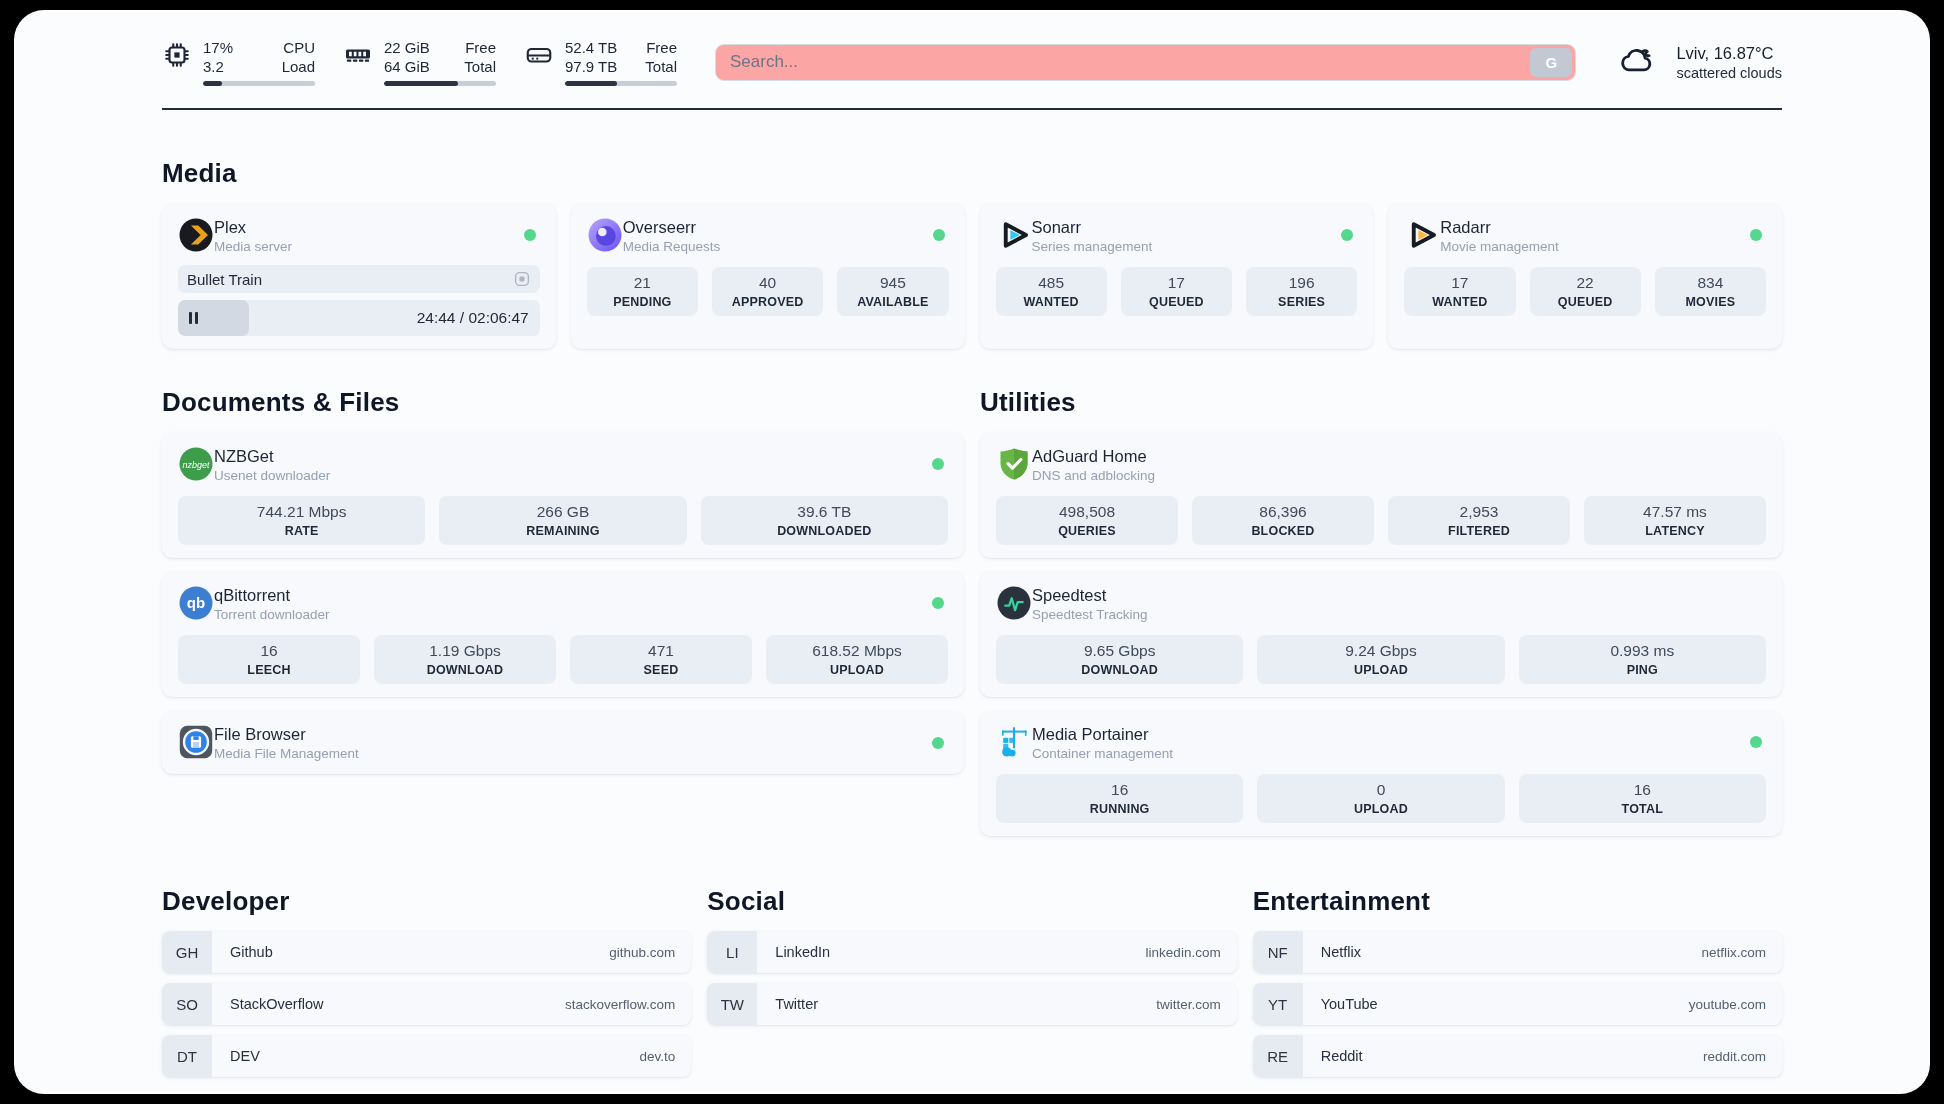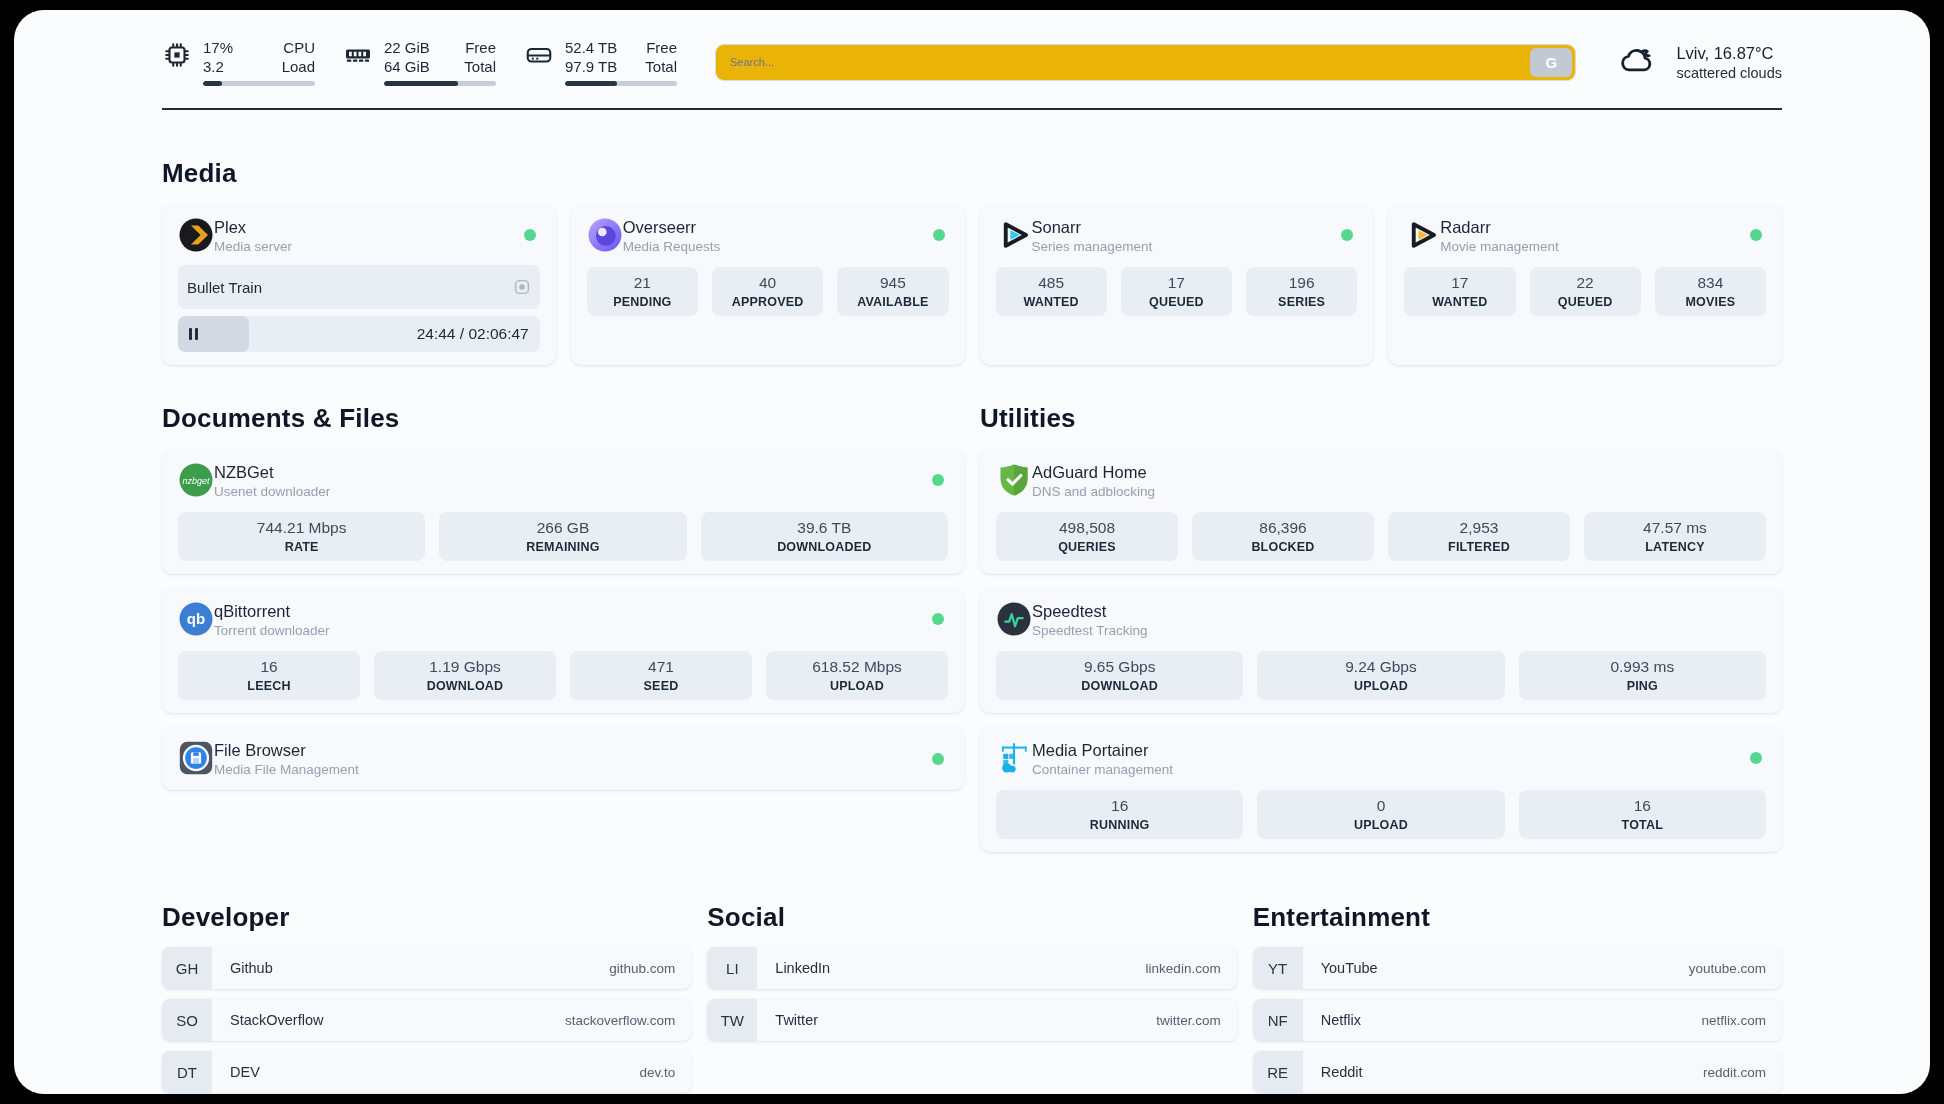--- a/index.html
+++ b/index.html
@@ -17,21 +17,21 @@
   .stat-body { width:112px; }
   .stat-cols { display:flex; justify-content:space-between; }
   .stat-col { display:flex; flex-direction:column; font-size:15px; line-height:19px;
     color:#1d2735; font-weight:500; }
   .stat-col.right { text-align:right; }
   .stat-track { margin-top:5px; height:5px; border-radius:3px; background:#c7ced8; overflow:hidden; }
   .stat-fill { height:100%; border-radius:3px; background:#2a3442; }
 
   .search-wrap { flex:1; margin:0 42px 0 38px; position:relative; }
   .search-input { width:100%; height:37px; border:1px solid #d7dde5; border-radius:9px;
-    background:#eab308; font-size:11px; color:#30394a; padding:0 56px 0 14px; outline:none;
+    background:#fca5a5; font-size:17px; color:#30394a; padding:0 56px 0 14px; outline:none;
     font-family:"Liberation Sans", sans-serif; }
   .search-input::placeholder { color:#6b7586; }
   .search-btn { position:absolute; right:4px; top:4px; bottom:4px; width:42px;
     background:#c2c9d3; border:none; border-radius:6px; color:#fff; font-size:15px;
     font-weight:bold; cursor:pointer; font-family:"Liberation Sans", sans-serif; }
 
   .weather { display:flex; align-items:center; gap:20px; }
   .weather svg { width:38px; height:38px; }
   .weather-l1 { font-size:16.5px; color:#17202e; font-weight:500; }
   .weather-l2 { font-size:14.5px; color:#232d3d; margin-top:2px; }
@@ -54,21 +54,21 @@
   .dot-center { top:50%; margin-top:-6px; }
 
   .statboxes { margin-top:13px; display:grid; gap:14px; }
   .cols-3 { grid-template-columns:repeat(3,1fr); }
   .cols-4 { grid-template-columns:repeat(4,1fr); }
   .statbox { background:#e9eef5; border-radius:8px; text-align:center; padding:7px 4px 7px; }
   .statbox .v { font-size:15.5px; color:#3f4a5a; }
   .statbox .l { font-size:12.5px; font-weight:700; color:#1e2836; margin-top:3px; letter-spacing:.2px; }
 
   
-  .media-row { margin-top:11px; height:44px; background:#e9eef5; border-radius:7px;
+  .media-row { margin-top:11px; height:28px; background:#e9eef5; border-radius:7px;
     display:flex; align-items:center; padding:8px 9px; }
   .media-title { font-size:15px; color:#202a3a; }
   .media-row .cast { margin-left:auto; width:18px; height:18px; opacity:.75; }
   .progress-row { margin-top:7px; height:36px; background:#e9eef5; border-radius:7px;
     position:relative; overflow:hidden; display:flex; align-items:center; }
   .progress-fill { position:absolute; left:0; top:0; bottom:0; background:#d3d9e3; border-radius:7px; }
   .pause { position:relative; display:flex; gap:3px; margin-left:11px; }
   .pause span { width:3px; height:12px; background:#222c3c; border-radius:1px; display:block; }
   .play-time { position:relative; margin-left:auto; margin-right:11px; font-size:15.5px; color:#1e2836; }
 
@@ -567,30 +567,30 @@
             <span class="link-name">Twitter</span>
             <span class="link-url">twitter.com</span>
           </div>
         </div>
       </div>
 
       <div>
         <div class="section-h">Entertainment</div>
         <div class="link-rows">
           <div class="link-row">
+            <span class="link-badge">NF</span>
+            <span class="link-name">Netflix</span>
+            <span class="link-url">netflix.com</span>
+          </div>
+          <div class="link-row">
             <span class="link-badge">YT</span>
             <span class="link-name">YouTube</span>
             <span class="link-url">youtube.com</span>
           </div>
           <div class="link-row">
-            <span class="link-badge">NF</span>
-            <span class="link-name">Netflix</span>
-            <span class="link-url">netflix.com</span>
-          </div>
-          <div class="link-row">
             <span class="link-badge">RE</span>
             <span class="link-name">Reddit</span>
             <span class="link-url">reddit.com</span>
           </div>
         </div>
       </div>
     </div>
 
   </div>
 </div>

